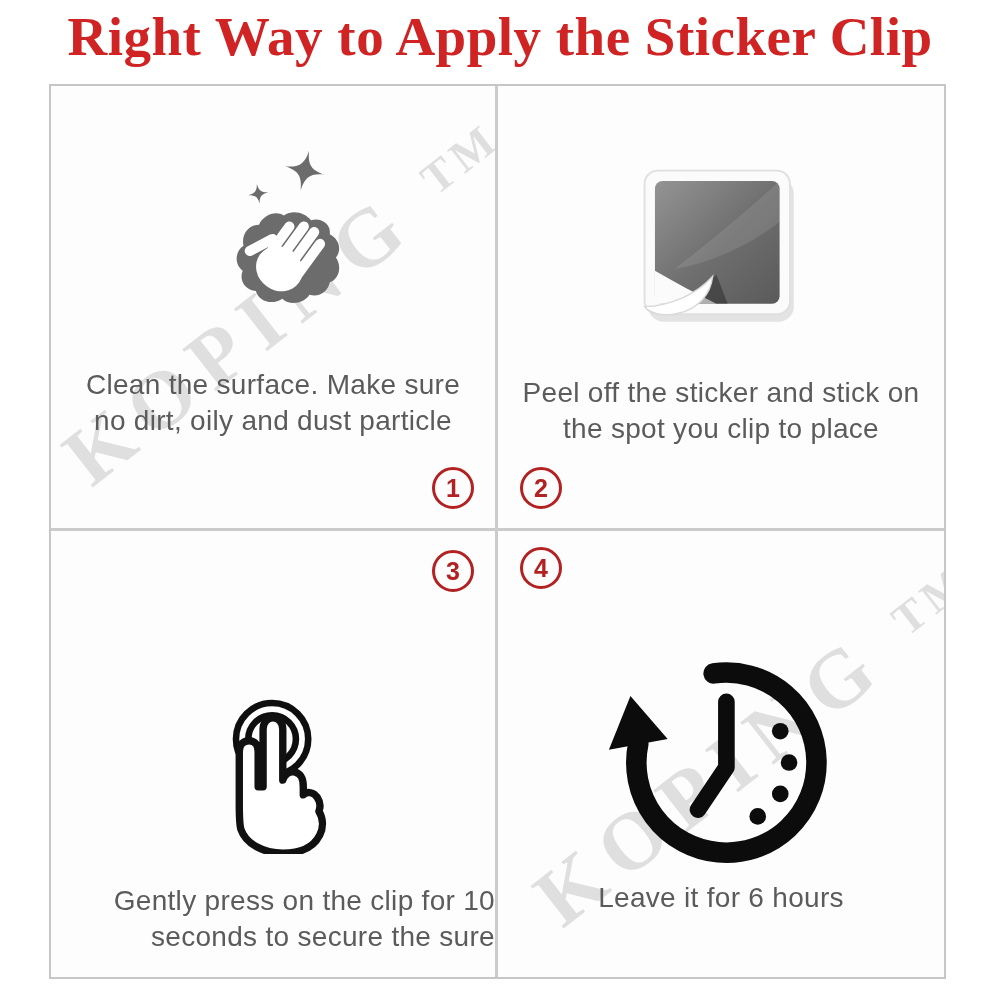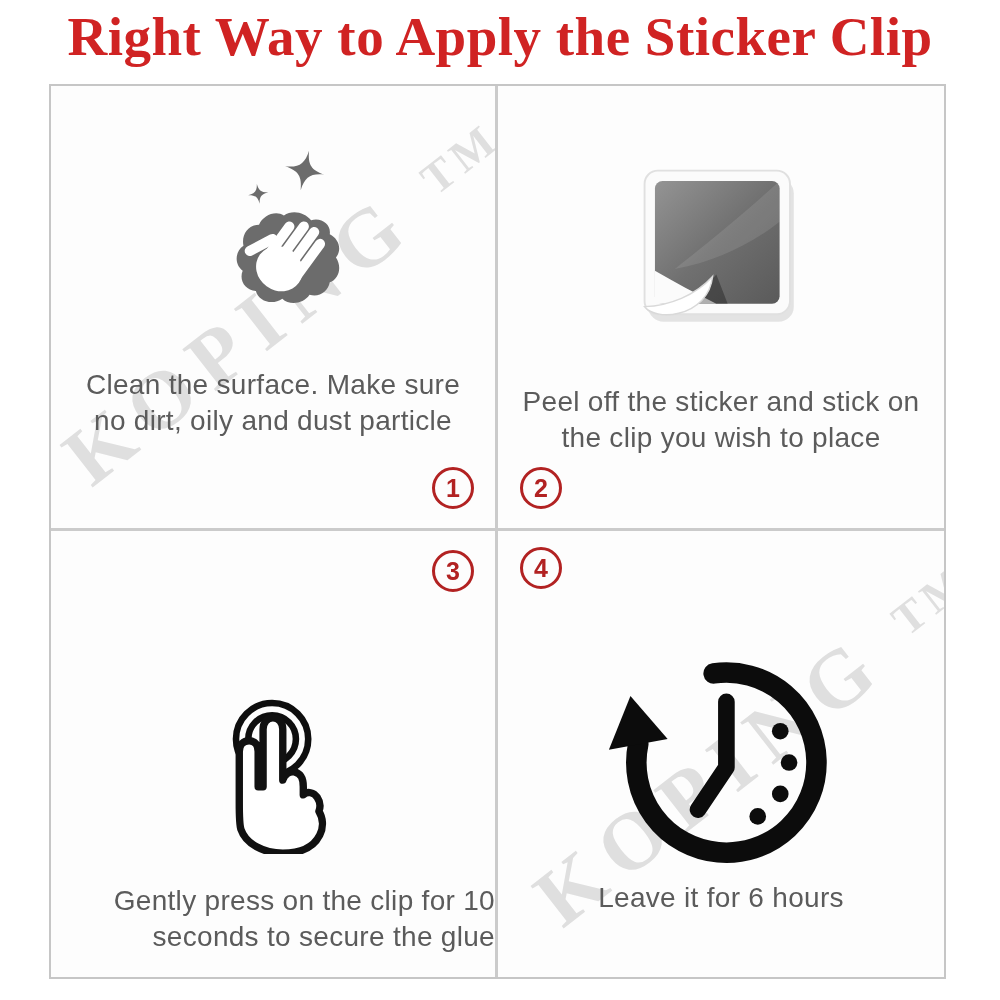--- a/index.html
+++ b/index.html
@@ -49,21 +49,21 @@
   .icon-press   { left:147px; top:149px; }
   .icon-clock   { left:106px; top:116px; }
 
   .caption {
     position:absolute; left:0; width:100%;
     text-align:center; color:#5b5b5b;
     font-size:28px; line-height:36px;
     letter-spacing:0.3px;
   }
   .cap-1 { top:281px; }
-  .cap-2 { top:298px; }
+  .cap-2 { top:289px; }
   .cap-3 { top:352px;text-align:right; }
   .cap-4 { top:349px; }
 
   .badge {
     position:absolute; width:36px; height:36px;
     border:3px solid #b22222; border-radius:50%;
     color:#b22222; font-weight:700; font-size:25px;
     display:flex; align-items:center; justify-content:center;
     background:transparent;
   }
@@ -122,38 +122,38 @@
         <rect x="8" y="6" width="154" height="152" rx="14" fill="#fbfbfb" stroke="#e0e0e0" stroke-width="2"></rect>
         <rect x="19" y="17" width="132" height="130" rx="8" fill="url(#sg)"></rect>
         <path d="M151,17 L151,60 C120,85 80,103 40,110 C85,75 120,45 151,17 Z" fill="rgba(255,255,255,0.10)"></path>
         <path d="M19,147 L19,112 C40,124 62,136 84,147 Z" fill="#fbfbfb"></path>
         <path d="M48,147 C62,139 74,128 84,116 L96,147 Z" fill="rgba(0,0,0,0.30)"></path>
         <path d="M8,150 C34,149 62,138 80,118 C78,138 64,152 44,157 C28,161 14,157 8,150 Z" fill="#ffffff" stroke="#d9d9d9" stroke-width="1.5"></path>
       </svg>
     </div>
     <div class="caption cap-2">
       <div>Peel off the sticker and stick on</div>
-      <div>the clip you wish to place</div>
+      <div>the spot you clip to place</div>
     </div>
     <div class="badge badge-2">2</div>
   </div>
 
   <div class="quad quad-3">
     <div class="icon-box icon-press">
       <svg width="140" height="174" viewBox="0 0 170 212" xmlns="http://www.w3.org/2000/svg">
         <g fill="none" stroke="#0e0e0e" stroke-width="8">
           <circle cx="90" cy="72" r="44"></circle>
           <circle cx="90" cy="72" r="29"></circle>
         </g>
         <path fill="#ffffff" stroke="#111111" stroke-width="9" stroke-linejoin="round" stroke-linecap="round" d="M50,150 L50,87 C50,79 55,74 62,74 C69,74 73,79 73,87 L73,130 L79,130 L79,60 C79,52 84,46 91,46 C98,46 103,52 103,60 L103,122 C105,114 112,111 117,112 C126,114 128,121 128,130 L128,140 C133,135 141,137 145,143 C149,149 149,155 147,160 C152,168 153,179 148,189 C140,205 122,211 103,211 C80,211 58,200 52,182 C50,176 50,165 50,150 Z"></path>
       </svg>
     </div>
     <div class="caption cap-3">
       <div>Gently press on the clip for 10</div>
-      <div>seconds to secure the glue</div>
+      <div>seconds to secure the sure</div>
     </div>
     <div class="badge badge-3">3</div>
   </div>
 
   <div class="quad quad-4">
     <div class="icon-box icon-clock">
       <svg width="235" height="235" viewBox="0 0 240 240" xmlns="http://www.w3.org/2000/svg">
         <path d="M112,27 A92,92 0 1 1 35,99" fill="none" stroke="#0c0c0c" stroke-width="21" stroke-linecap="round"></path>
         <polygon points="27,50 65,94 5,105" fill="#0c0c0c"></polygon>
         <path d="M125,56 L125,123 L96,166" fill="none" stroke="#0c0c0c" stroke-width="17" stroke-linecap="round" stroke-linejoin="round"></path>

